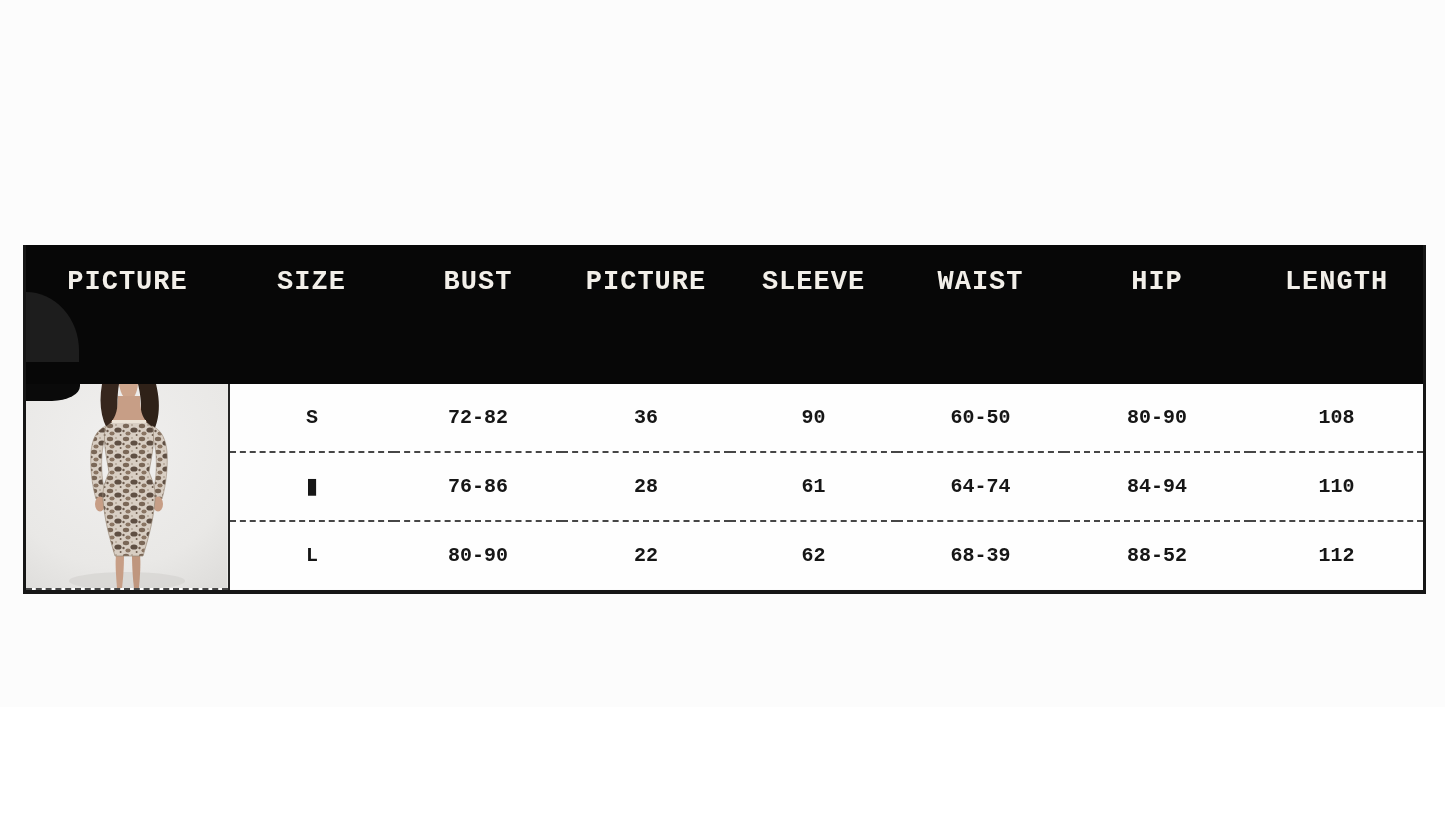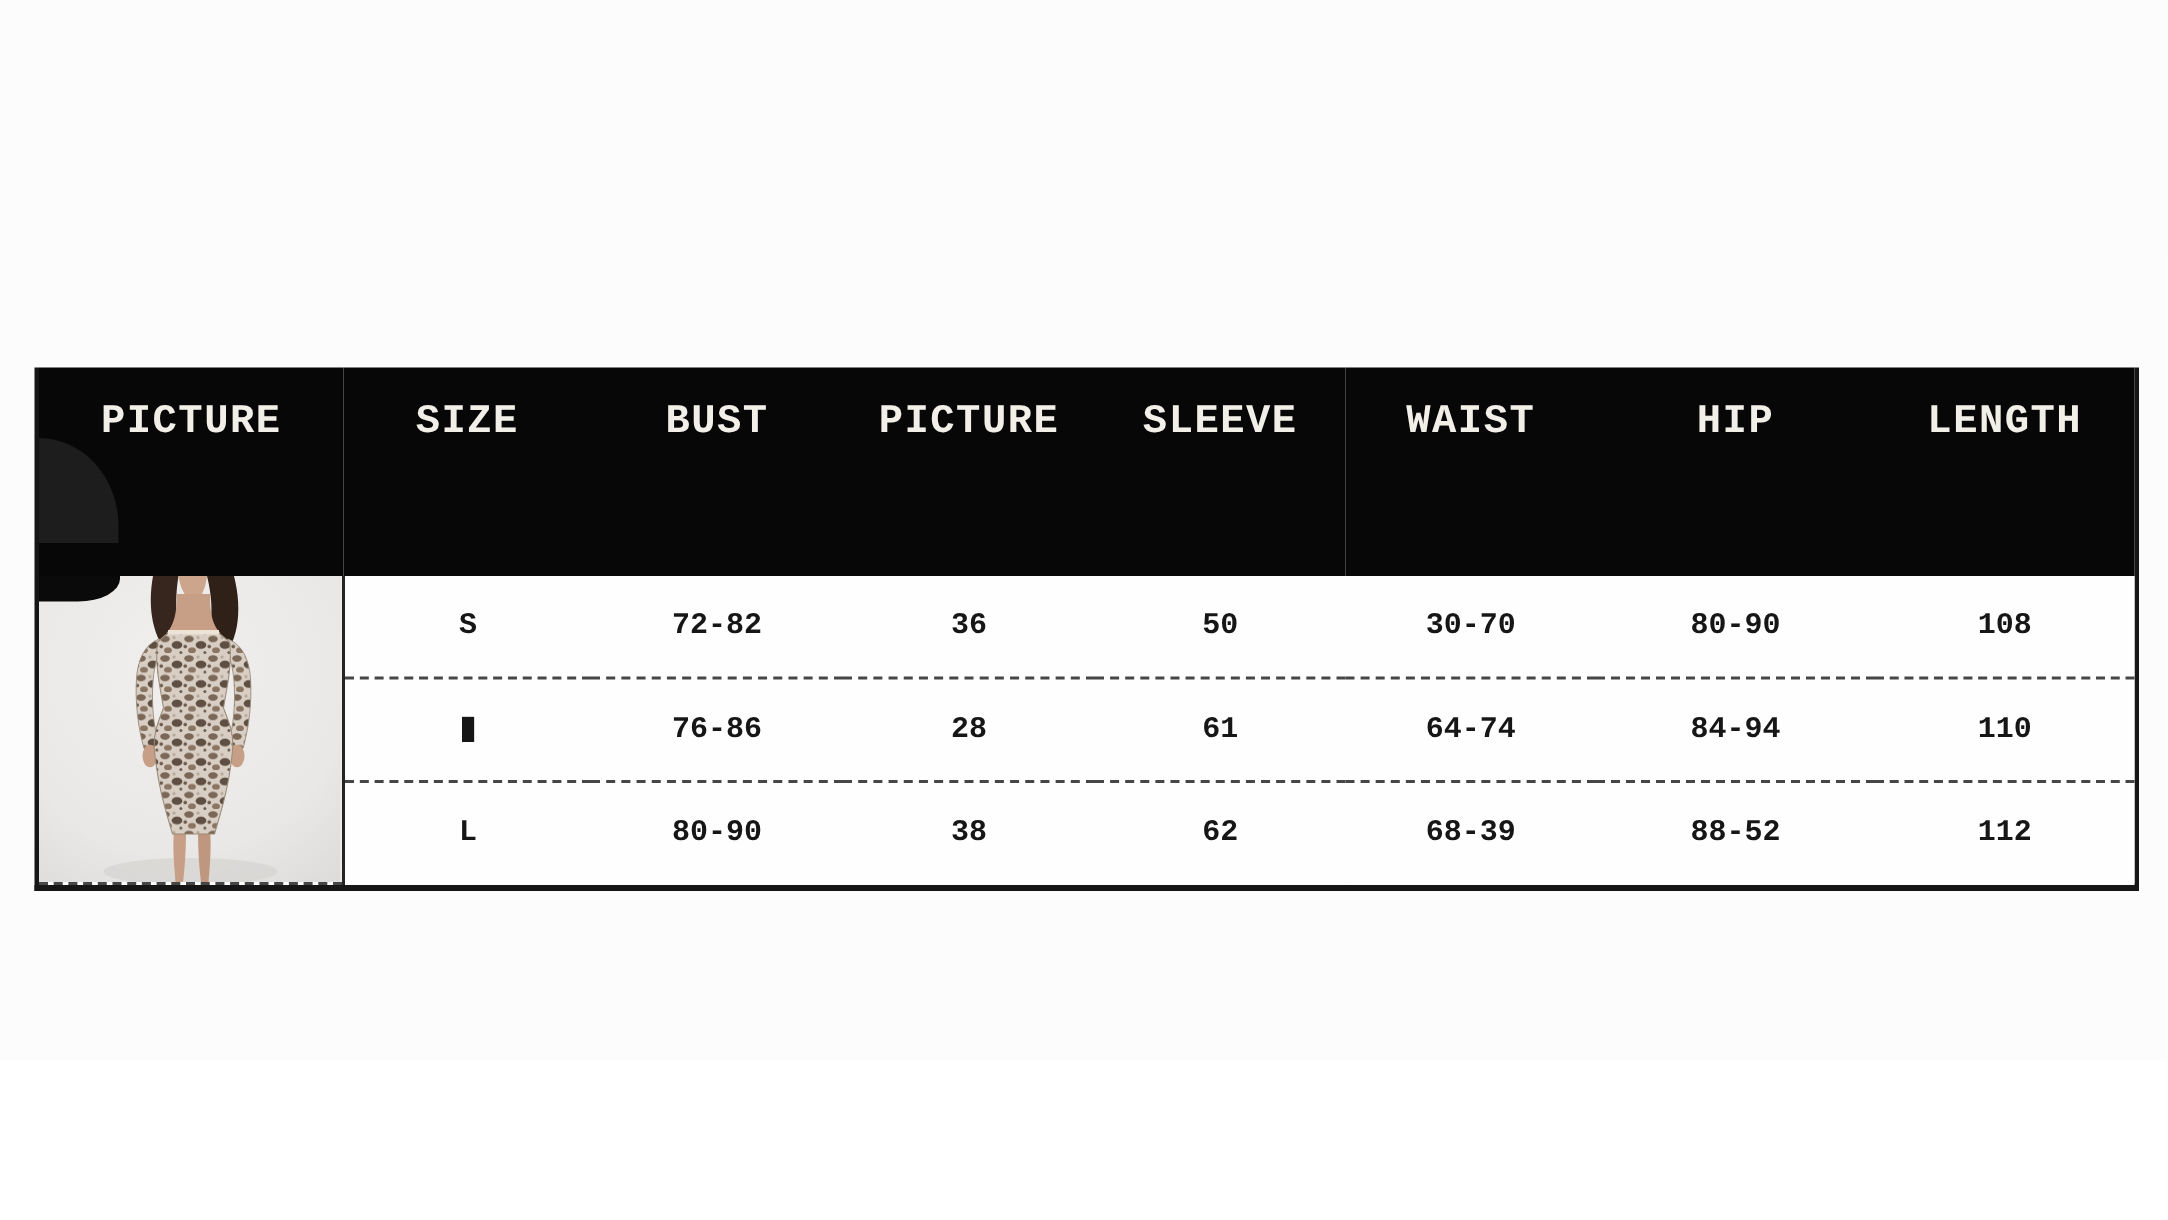--- a/index.html
+++ b/index.html
@@ -159,38 +159,38 @@
 
               <path d="M86,38 L79,44 C77,60 81,75 83,88 C79,98 76,106 77,116 C79,140 85,158 89,172 L117,172 C121,158 127,140 129,116 C130,106 127,98 123,88 C125,75 129,60 127,44 L120,38 Z" fill="url(#snk)" stroke="#9a8a79" stroke-width="0.7"></path>
 
               <rect x="86" y="36" width="34" height="3" fill="#ece3d6"></rect>
             </svg>
             <div class="photo-corner"></div>
           </td>
           <td>S</td>
           <td>72-82</td>
           <td>36</td>
-          <td>50</td>
-          <td>30-70</td>
+          <td>90</td>
+          <td>60-50</td>
           <td>80-90</td>
           <td>108</td>
         </tr>
         <tr class="dashed">
           <td class="blockglyph">▮</td>
           <td>76-86</td>
           <td>28</td>
           <td>61</td>
           <td>64-74</td>
           <td>84-94</td>
           <td>110</td>
         </tr>
         <tr>
           <td>L</td>
           <td>80-90</td>
-          <td>38</td>
+          <td>22</td>
           <td>62</td>
           <td>68-39</td>
           <td>88-52</td>
           <td>112</td>
         </tr>
       </tbody>
     </table>
   </div>
 </div>
 

